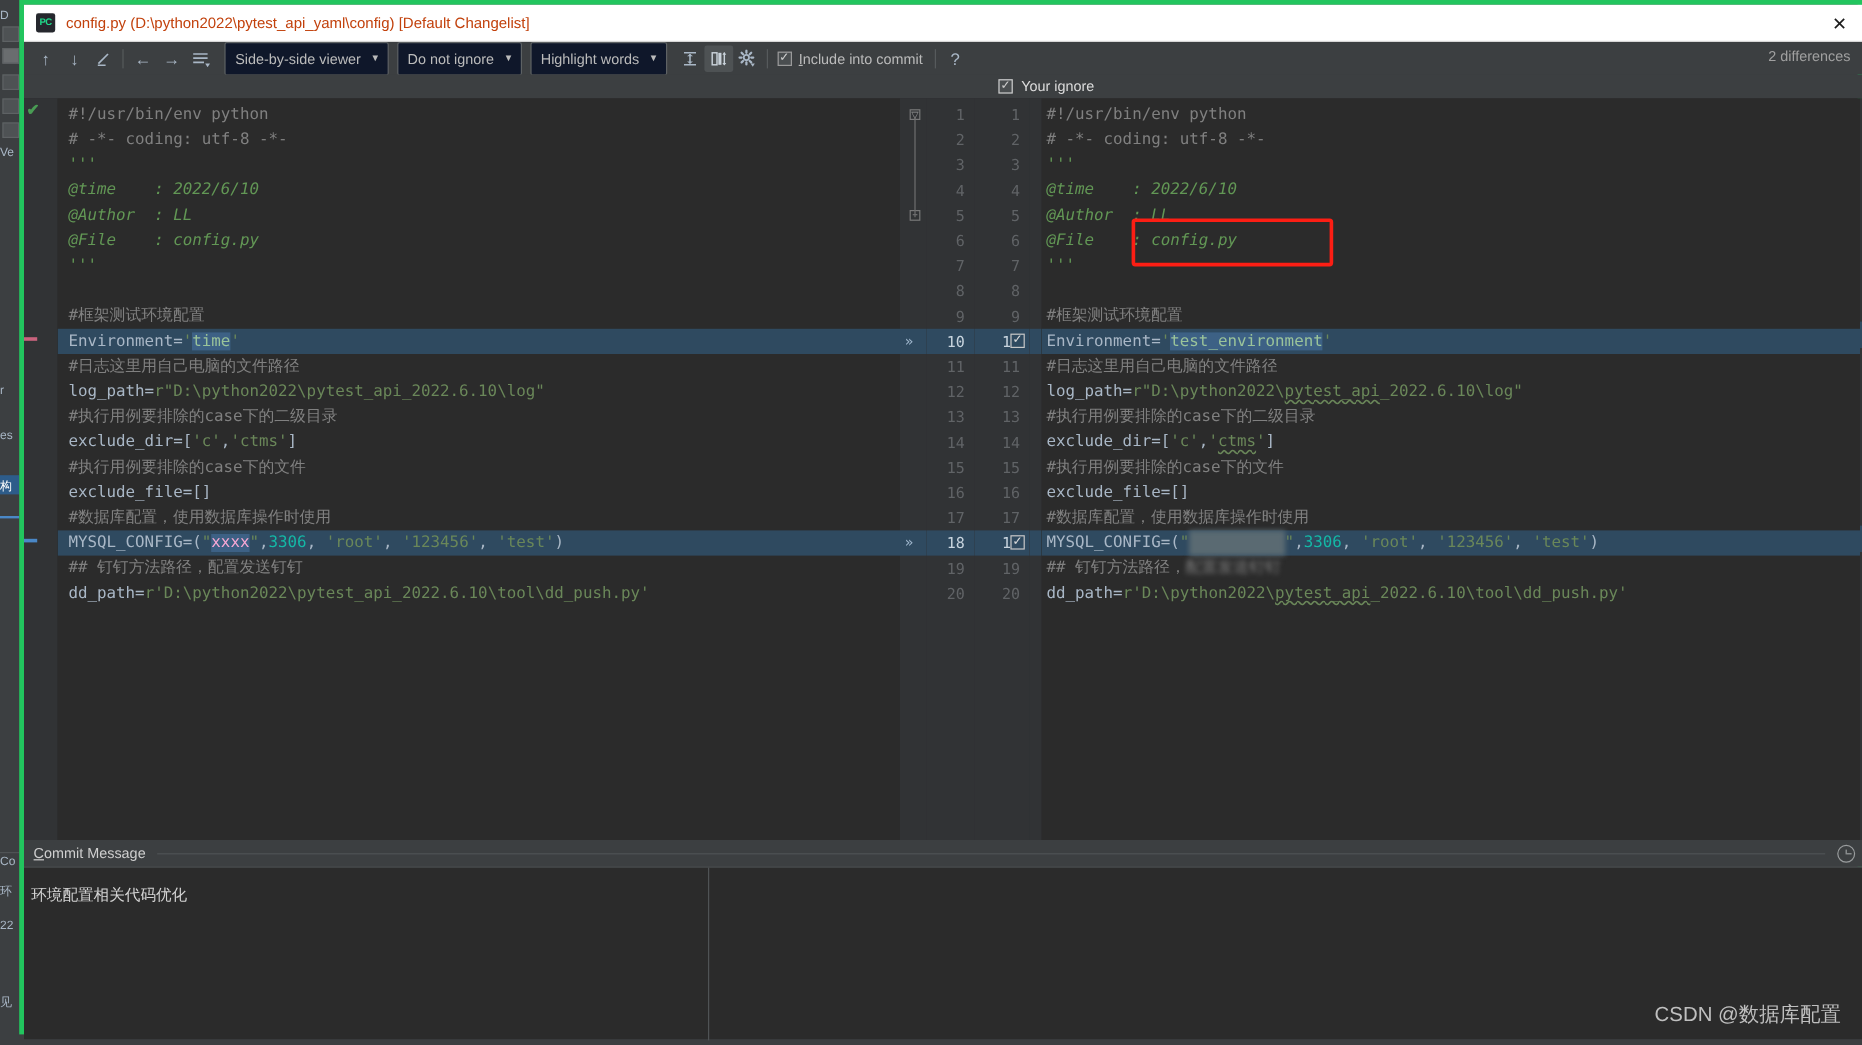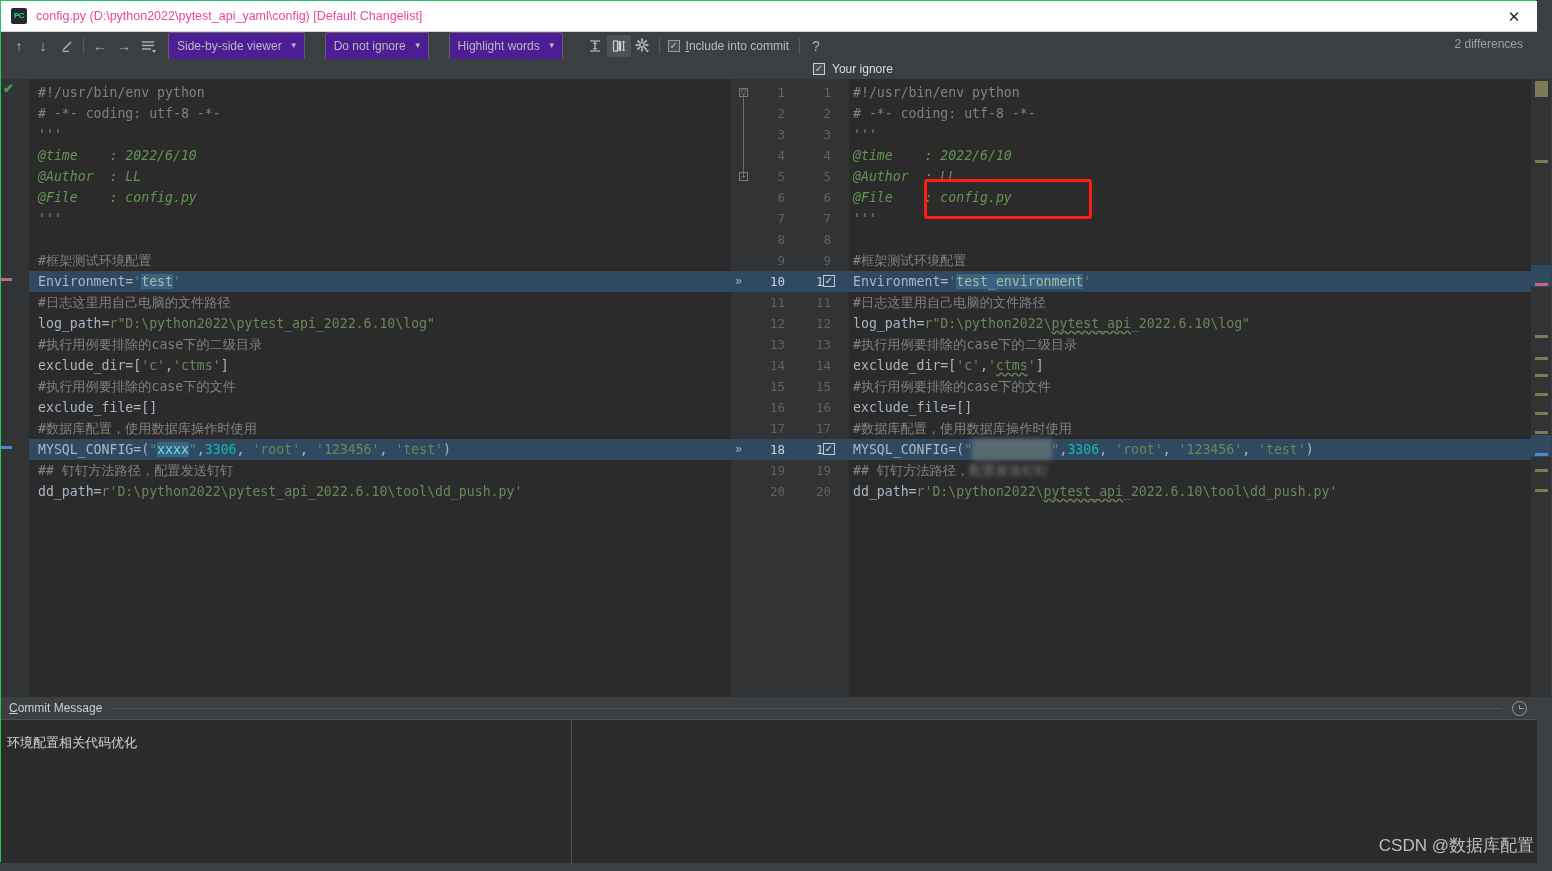--- a/index.html
+++ b/index.html
@@ -11,48 +11,48 @@
   
   .bg-window { position:absolute; left:0; top:0; width:22px; height:871px;
                background:#3c3f41; z-index:0; overflow:hidden; }
   .bg-frag { position:absolute; left:0; font-size:10px; color:#a9b7c6;
              font-family:"Liberation Sans", sans-serif; white-space:nowrap; }
   .bg-box  { position:absolute; left:2px; width:14px; height:13px;
              background:#4e5254; border:1px solid #5e6264; }
   .bg-sel  { position:absolute; left:0px; width:20px; height:16px; background:#2d5c8a; }
 
   
-  #win { position:absolute; left:0; top:0; width:1536px; height:862px;
-         background:#3c3f41; border:1px solid #22c55e; z-index:5; }
+  #win { position:absolute; left:16px; top:0; width:1536px; height:862px;
+         background:#3c3f41; border:4px solid #22c55e; z-index:5; }
 
   
   #titlebar { position:absolute; left:0; top:0; width:1536px; height:31px;
               background:#ffffff; display:flex; align-items:center;
               border-bottom:1px solid #d6d6d6; }
   #app-icon { width:16px; height:16px; margin-left:10px; background:#26282e;
               border-radius:2px; position:relative; flex:none;
               display:flex; align-items:center; justify-content:center; }
   #app-icon .pc { font-size:8px; font-weight:bold; color:#21d789;
                   letter-spacing:-0.5px; line-height:1; }
-  #title-text { margin-left:9px; font-size:12.5px; color:#ec4899;
+  #title-text { margin-left:9px; font-size:12.5px; color:#c2410c;
                 font-family:"Liberation Sans", sans-serif; white-space:nowrap; }
   #close-btn { position:absolute; right:0; top:0; width:46px; height:31px;
                display:flex; align-items:center; justify-content:center;
                font-size:15px; color:#1c1c1c; cursor:pointer; }
 
   
   #toolbar { position:absolute; left:0; top:31px; width:1536px; height:27px;
              background:#3c3f41; display:flex; align-items:center; padding-left:6px; }
   .tb-icon { width:24px; height:22px; display:flex; align-items:center;
              justify-content:center; color:#a9b7c6; font-size:14px; cursor:pointer;
              position:relative; flex:none; }
   .tb-icon.boxed { background:#4e5254; border-radius:2px; }
   .tb-sep { width:1px; height:16px; background:#565a5c; margin:0 4px; flex:none; }
-  .combo { height:28px; background:#4c1d95; border:1px solid #5e6264; border-radius:2px;
-           display:flex; align-items:center; padding:0 6px 0 8px; margin-right:20px;
+  .combo { height:28px; background:#0f172a; border:1px solid #5e6264; border-radius:2px;
+           display:flex; align-items:center; padding:0 6px 0 8px; margin-right:7px;
            color:#bbbbbb; font-size:12px; cursor:pointer; flex:none; white-space:nowrap; }
   .combo .caret { margin-left:8px; font-size:8px; color:#bbbbbb; }
   .chk-wrap { display:flex; align-items:center; margin-left:4px; cursor:pointer; flex:none; }
   .chkbox { width:12px; height:12px; border:1px solid #9a9a9a; background:#4a4e50;
             display:flex; align-items:center; justify-content:center;
             font-size:10px; color:#cfcfcf; line-height:1; flex:none; }
   .chk-label { margin-left:6px; font-size:12px; color:#bbbbbb; white-space:nowrap; }
   .chk-label u { text-decoration:underline; }
   #diffs-count { position:absolute; right:14px; top:5px; font-size:12px; color:#a0a0a0; }
 
@@ -103,21 +103,21 @@
           font-family:"DejaVu Sans Mono", monospace; font-size:12.5px; color:#606366;
           text-align:right; }
   .rowhl { position:absolute; left:0; height:21px; background:#2f4a60; }
 
   .tok-cmt  { color:#808080; }
   .tok-cmt2 { color:#629755; font-style:italic; }
   .tok-str  { color:#6a8759; }
   .tok-num  { color:#14b8a6; }
   .tok-txt  { color:#a9b7c6; }
   .tok-sel  { background:#3d6185; color:#9ac39a; }
-  .tok-sel2 { background:#3d6185; color:#5eead4; }
+  .tok-sel2 { background:#3d6185; color:#f9a8d4; }
   .squig { text-decoration:underline; text-decoration-style:wavy;
            text-decoration-color:#6a8759; text-underline-offset:2px; }
 
   
   .foldmark { position:absolute; left:2px; width:9px; height:9px;
               border:1px solid #787878; color:#9a9a9a; font-size:8px; line-height:7px;
               text-align:center; background:#313335; }
   .foldline { position:absolute; left:6px; width:1px; background:#6e6e6e; }
 
   .chevrons { position:absolute; font-size:12px; color:#9fb6cc;
@@ -295,21 +295,21 @@
           <div class="line" style="top: 3px; left: 9px;"><span class="tok-cmt">#!/usr/bin/env python</span></div>
           <div class="line" style="top: 24px; left: 9px;"><span class="tok-cmt"># -*- coding: utf-8 -*-</span></div>
           <div class="line" style="top: 45px; left: 9px;"><span class="tok-cmt2">'''</span></div>
           <div class="line" style="top: 66px; left: 9px;"><span class="tok-cmt2">@time    : 2022/6/10</span></div>
           <div class="line" style="top: 87px; left: 9px;"><span class="tok-cmt2">@Author  : LL</span></div>
           <div class="line" style="top: 108px; left: 9px;"><span class="tok-cmt2">@File    : config.py</span></div>
           <div class="line" style="top: 129px; left: 9px;"><span class="tok-cmt2">'''</span></div>
           <div class="line" style="top: 150px; left: 9px;"><span class="tok-txt"></span></div>
           <div class="line" style="top: 171px; left: 9px;"><span class="tok-cmt">#框架测试环境配置</span></div>
           <div class="rowhl" style="top: 192px; width: 702px;"></div>
-          <div class="line" style="top: 192px; left: 9px;"><span class="tok-txt">Environment=</span><span class="tok-str">'</span><span class="tok-sel">test</span><span class="tok-str">'</span></div>
+          <div class="line" style="top: 192px; left: 9px;"><span class="tok-txt">Environment=</span><span class="tok-str">'</span><span class="tok-sel">time</span><span class="tok-str">'</span></div>
           <div class="line" style="top: 213px; left: 9px;"><span class="tok-cmt">#日志这里用自己电脑的文件路径</span></div>
           <div class="line" style="top: 234px; left: 9px;"><span class="tok-txt">log_path=</span><span class="tok-str">r"D:\python2022\pytest_api_2022.6.10\log"</span></div>
           <div class="line" style="top: 255px; left: 9px;"><span class="tok-cmt">#执行用例要排除的case下的二级目录</span></div>
           <div class="line" style="top: 276px; left: 9px;"><span class="tok-txt">exclude_dir=[</span><span class="tok-str">'c'</span><span class="tok-txt">,</span><span class="tok-str">'ctms'</span><span class="tok-txt">]</span></div>
           <div class="line" style="top: 297px; left: 9px;"><span class="tok-cmt">#执行用例要排除的case下的文件</span></div>
           <div class="line" style="top: 318px; left: 9px;"><span class="tok-txt">exclude_file=[]</span></div>
           <div class="line" style="top: 339px; left: 9px;"><span class="tok-cmt">#数据库配置，使用数据库操作时使用</span></div>
           <div class="rowhl" style="top: 360px; width: 702px;"></div>
           <div class="line" style="top: 360px; left: 9px;"><span class="tok-txt">MYSQL_CONFIG=(</span><span class="tok-str">"</span><span class="tok-sel2">xxxx</span><span class="tok-str">"</span><span class="tok-txt">,</span><span class="tok-num">3306</span><span class="tok-txt">, </span><span class="tok-str">'root'</span><span class="tok-txt">, </span><span class="tok-str">'123456'</span><span class="tok-txt">, </span><span class="tok-str">'test'</span><span class="tok-txt">)</span></div>
           <div class="line" style="top: 381px; left: 9px;"><span class="tok-cmt">## 钉钉方法路径，配置发送钉钉</span></div>

